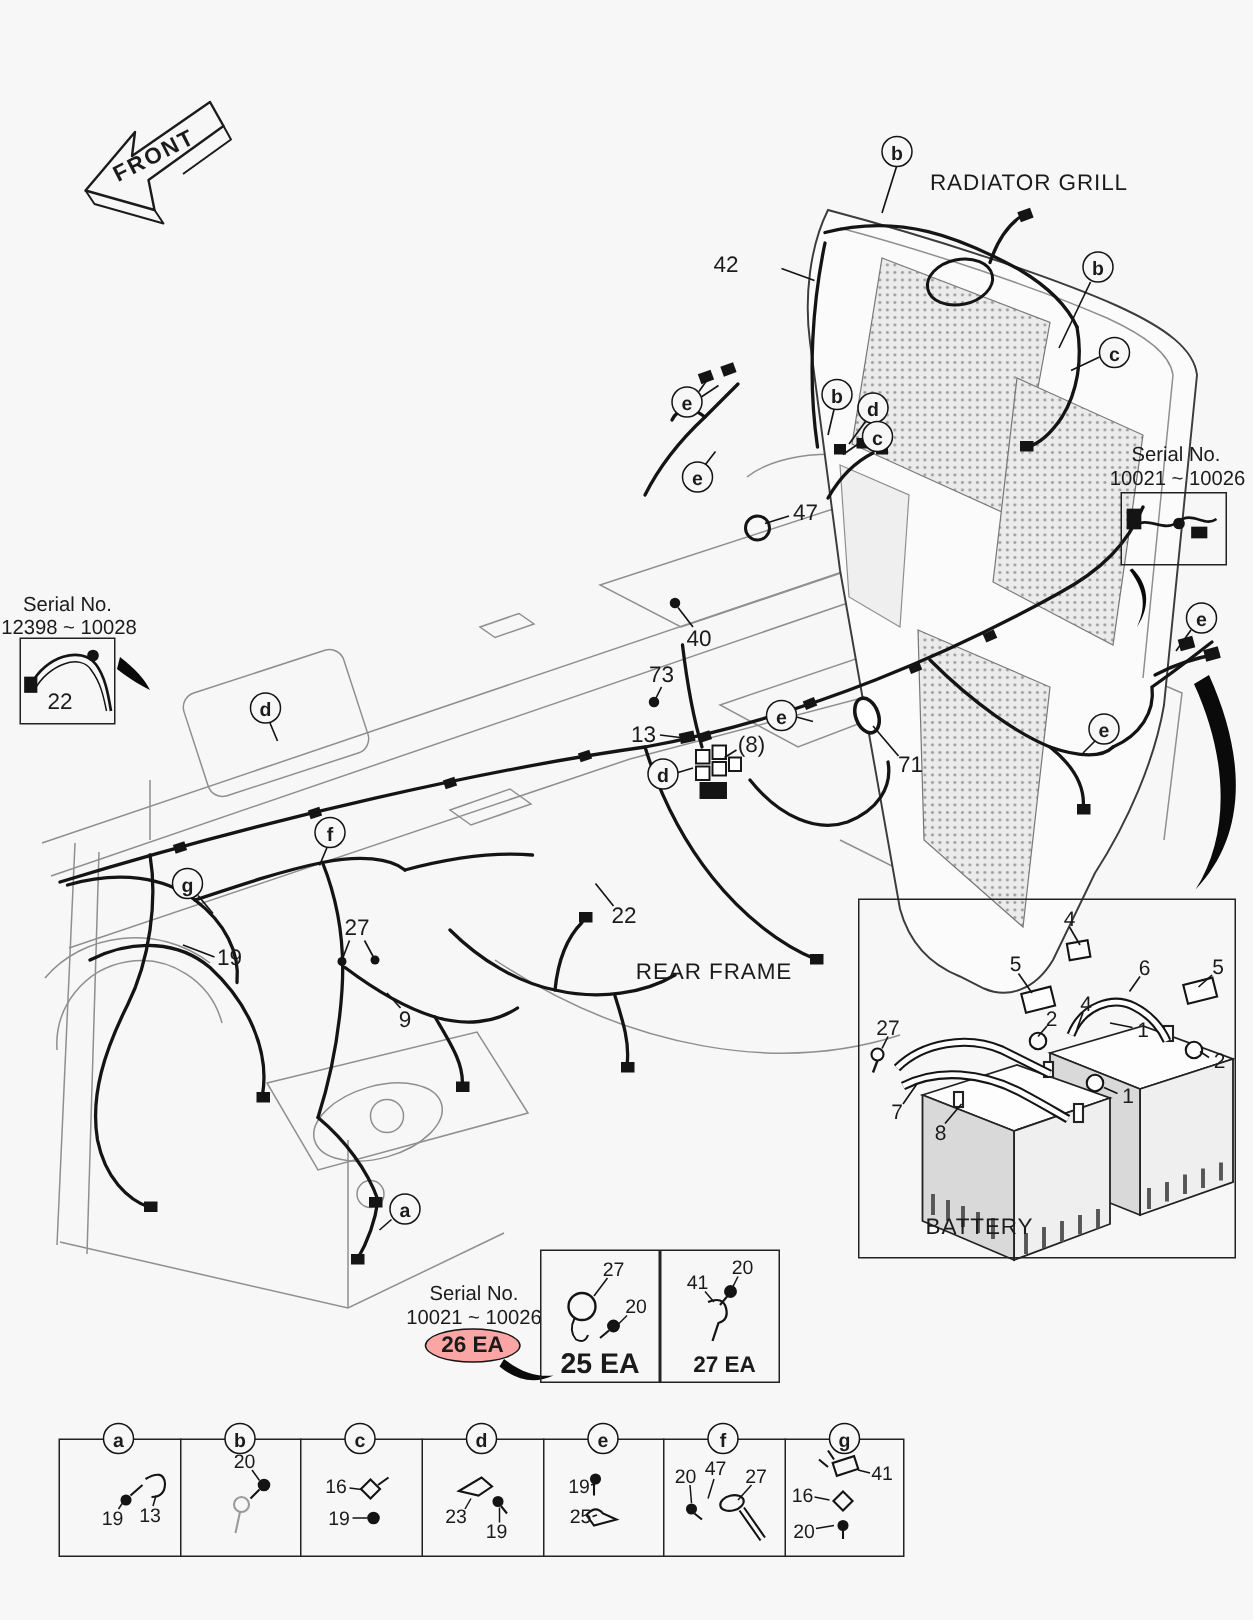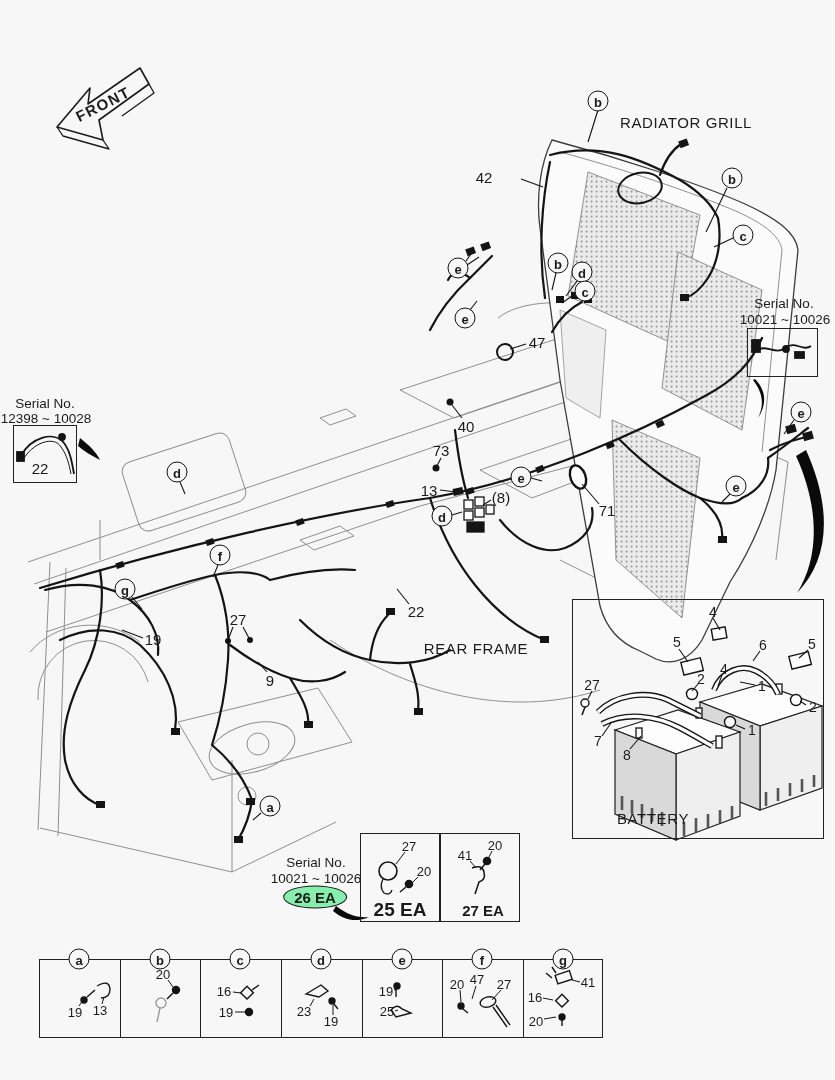--- a/index.html
+++ b/index.html
@@ -9,21 +9,21 @@
   .lbl{position:absolute;transform:translate(-50%,-50%);font-size:15px;white-space:nowrap}
   .cap{position:absolute;transform:translate(-50%,-50%);font-size:15px;letter-spacing:.6px;white-space:nowrap}
   .sm{position:absolute;transform:translate(-50%,-50%);font-size:13px;white-space:nowrap}
   .ser{position:absolute;transform:translate(-50%,-50%);font-size:13.5px;white-space:nowrap}
   .co{position:absolute;width:21px;height:21px;border:1.7px solid #141414;border-radius:50%;
       background:#f7f7f7;font-weight:bold;font-size:13px;line-height:21px;text-align:center;
       transform:translate(-50%,-50%);box-sizing:border-box}
   .box{position:absolute;border:1.6px solid #222;box-sizing:border-box}
   .bold{font-weight:bold}
   .oval{position:absolute;transform:translate(-50%,-50%);border:1.8px solid #141414;border-radius:50%;
-        padding:2px 10px;font-size:15px;font-weight:bold;background:#86efac}
+        padding:2px 10px;font-size:15px;font-weight:bold;background:#fca5a5}
   .front-txt{position:absolute;left:103px;top:104px;transform:translate(-50%,-50%) rotate(-27deg);
              font-size:15px;font-weight:bold;letter-spacing:1.5px}
 </style>
 </head>
 <body>
 
 <svg class="art" width="835" height="1080" viewBox="0 0 835 1080">
   <defs>
     <pattern id="mesh" width="5" height="5" patternUnits="userSpaceOnUse">
       <rect width="5" height="5" fill="#ebebeb"></rect>

